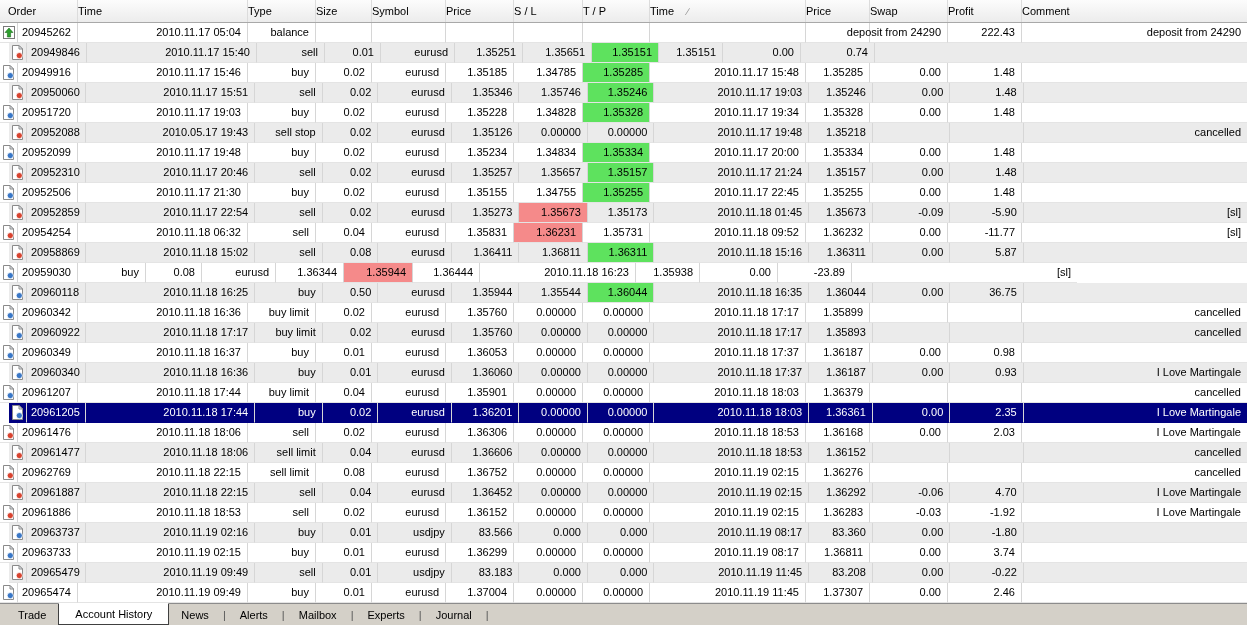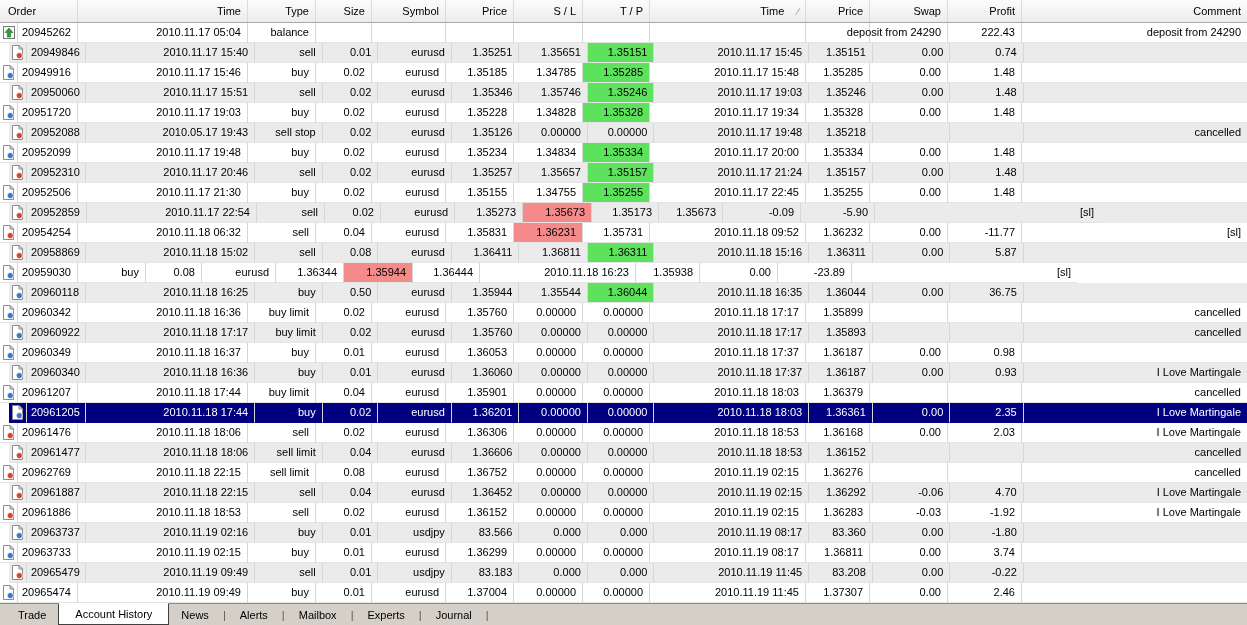--- a/index.html
+++ b/index.html
@@ -2,21 +2,21 @@
 <html><head>
 <meta charset="utf-8">
 <style>
   * { margin:0; padding:0; box-sizing:border-box; }
   html,body { width:1247px; height:625px; overflow:hidden; }
   body { font-family:"Liberation Sans", sans-serif; font-size:11px; color:#000; background:#fff; }
   .app { width:1247px; height:625px; display:flex; flex-direction:column; background:#fff; }
 
   
   .hdr { display:flex; height:23px; background:linear-gradient(#fcfcfc,#ececec); border-bottom:1px solid #a8a8a8; flex:0 0 auto; }
-  .hc { line-height:22px; border-right:1px solid #dcdcdc; text-align:right; padding-right:6px; white-space:nowrap; overflow:hidden; }
+  .hc { line-height:22px; border-right:1px solid #dcdcdc; padding-right:6px; white-space:nowrap; overflow:hidden; }
   .hc.left { text-align:left; padding-left:8px; padding-right:0; }
   .sort { color:#8f8f8f; font-size:10px; margin-left:13px; }
 
   
   .tbody { flex:1 1 auto; overflow:hidden; }
   .row { display:flex; height:20px; background:#fff; }
   .row.stripe { background:#ebebeb;margin-left:9px; }
   .row.selected { background:#000080; color:#fff; }
   .row.selected .cell { border-bottom-color:#000080; }
   .cell { line-height:19px; border-right:1px solid #d6d6d6; border-bottom:1px solid #e4e4e4; text-align:right; padding-right:6px; white-space:nowrap; overflow:hidden; }
@@ -102,21 +102,20 @@
           </svg>
         </div>
         <div class="cell left w-order">20949846</div>
         <div class="cell w-otime">2010.11.17 15:40</div>
         <div class="cell w-type">sell</div>
         <div class="cell w-size">0.01</div>
         <div class="cell w-symbol">eurusd</div>
         <div class="cell w-price">1.35251</div>
         <div class="cell w-sl">1.35651</div>
         <div class="cell w-tp hl-green">1.35151</div>
-        <div class="cell w-ctime">2010.11.17 15:45</div>
         <div class="cell w-cprice">1.35151</div>
         <div class="cell w-swap">0.00</div>
         <div class="cell w-profit">0.74</div>
         <div class="cell w-comment"></div>
       </div>
       <div class="row">
         <div class="cell icon-cell w-icon">
           <svg width="13" height="15" viewBox="0 0 13 15">
             <path d="M1.5 0.5 H8 L11.5 4 V14.5 H1.5 Z" fill="#ffffff" stroke="#8a8a8a"></path>
             <path d="M8 0.5 L8 4 L11.5 4 Z" fill="#e8eef5" stroke="#8a8a8a"></path>
@@ -278,20 +277,21 @@
           </svg>
         </div>
         <div class="cell left w-order">20952859</div>
         <div class="cell w-otime">2010.11.17 22:54</div>
         <div class="cell w-type">sell</div>
         <div class="cell w-size">0.02</div>
         <div class="cell w-symbol">eurusd</div>
         <div class="cell w-price">1.35273</div>
         <div class="cell w-sl hl-red">1.35673</div>
         <div class="cell w-tp">1.35173</div>
+        <div class="cell w-ctime">2010.11.18 01:45</div>
         <div class="cell w-cprice">1.35673</div>
         <div class="cell w-swap">-0.09</div>
         <div class="cell w-profit">-5.90</div>
         <div class="cell w-comment">[sl]</div>
       </div>
       <div class="row">
         <div class="cell icon-cell w-icon">
           <svg width="13" height="15" viewBox="0 0 13 15">
             <path d="M1.5 0.5 H8 L11.5 4 V14.5 H1.5 Z" fill="#ffffff" stroke="#8a8a8a"></path>
             <path d="M8 0.5 L8 4 L11.5 4 Z" fill="#e8eef5" stroke="#8a8a8a"></path>

